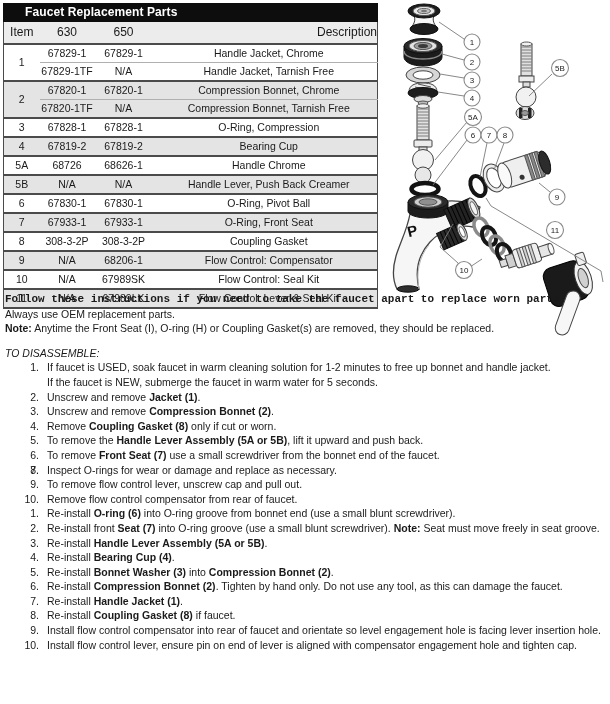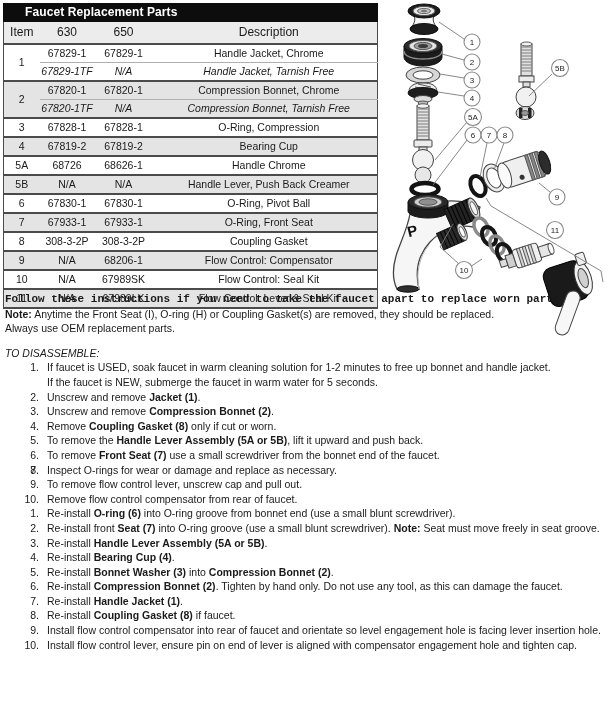--- a/index.html
+++ b/index.html
@@ -7,24 +7,24 @@
   .page { position:relative; width:610px; height:704px; background:#fff; overflow:hidden; color:#1a1a1a; }
 
   
   .parts-table-wrap { position:absolute; left:3px; top:3px; width:375px; }
   .table-title { background:#0d0d0d; color:#fff; font-weight:bold; font-size:12px; padding:2px 6px 3px 22px; letter-spacing:.1px; }
   table.parts { border-collapse:collapse; width:100%; table-layout:fixed;
                 border-left:1px solid #4b4b4b; border-right:1px solid #4b4b4b; border-bottom:2px solid #4b4b4b; }
   table.parts th { background:#ececec; font-weight:normal; font-size:12px; padding:3px 0 4px 0; }
   table.parts td { font-size:10.5px; padding:2.2px 0 2.8px 0; text-align:center; vertical-align:middle; }
   col.ci { width:36px; } col.c6a { width:55px; } col.c6b { width:58px; } col.cd { width:auto; }
-  td.c-desc, th.h-desc { text-align:center; padding-left:8px !important; }
+  td.c-desc, th.h-desc { text-align:right; padding-left:8px !important; }
   tr.shade td { background:#e4e4e4; }
   tr.group-start td { border-top:2px solid #4b4b4b; }
-  tr.sub td { border-top:1px solid #b0b0b0;font-style:italic; }
+  tr.sub td { border-top:1px solid #b0b0b0; }
 
   
   .instructions { position:absolute; left:5px; top:292px; width:601px; font-size:10.5px; line-height:14.6px; }
   .lead { font-weight:bold; font-size:11px;font-family:Liberation Mono, monospace; }
   .b { font-weight:bold; }
   .section-heading { font-style:italic; margin-top:10px; }
   ol.steps { list-style:none; }
   ol.steps li { position:relative; padding-left:42px; }
   ol.steps li .num { position:absolute; left:0; top:0; width:34px; text-align:right; }
   .li-text { white-space:pre-line; }
@@ -371,22 +371,22 @@
         <text x="81" y="272.8">10</text>
       </g>
     <g class="callout">
         <circle cx="172" cy="230" r="8.5"></circle>
         <text x="172" y="232.8">11</text>
       </g>
   </svg>
 
   <div class="instructions">
     <p class="lead">Follow these instructions if you need to take the faucet apart to replace worn parts.</p>
+    <p>Always use OEM replacement parts.</p>
     <p><span class="b">Note:</span><span> Anytime the Front Seat (I), O-ring (H) or Coupling Gasket(s) are removed, they should be replaced.</span></p>
-    <p>Always use OEM replacement parts.</p>
 
     <p class="section-heading">TO DISASSEMBLE:</p>
     <ol class="steps">
         <li><span class="num">1.</span><span class="li-text"><span>If faucet is USED, soak faucet in warm cleaning solution for 1-2 minutes to free up bonnet and handle jacket.
 If the faucet is NEW, submerge the faucet in warm water for 5 seconds.</span></span></li>
         <li><span class="num">2.</span><span class="li-text"><span>Unscrew and remove </span><span class="b">Jacket (1)</span><span>.</span></span></li>
         <li><span class="num">3.</span><span class="li-text"><span>Unscrew and remove </span><span class="b">Compression Bonnet (2)</span><span>.</span></span></li>
         <li><span class="num">4.</span><span class="li-text"><span>Remove </span><span class="b">Coupling Gasket (8)</span><span> only if cut or worn.</span></span></li>
         <li><span class="num">5.</span><span class="li-text"><span>To remove the </span><span class="b">Handle Lever Assembly (5A or 5B)</span><span>, lift it upward and push back.</span></span></li>
         <li><span class="num">6.</span><span class="li-text"><span>To remove </span><span class="b">Front Seat (7)</span><span> use a small screwdriver from the bonnet end of the faucet.</span></span></li>

